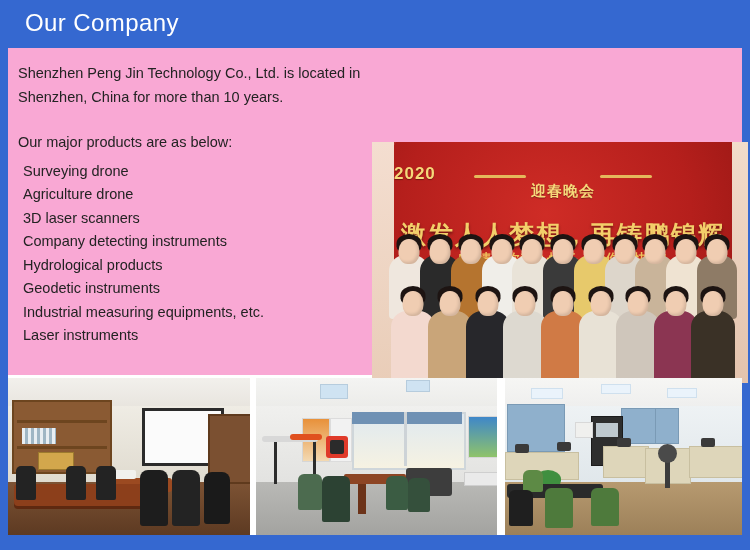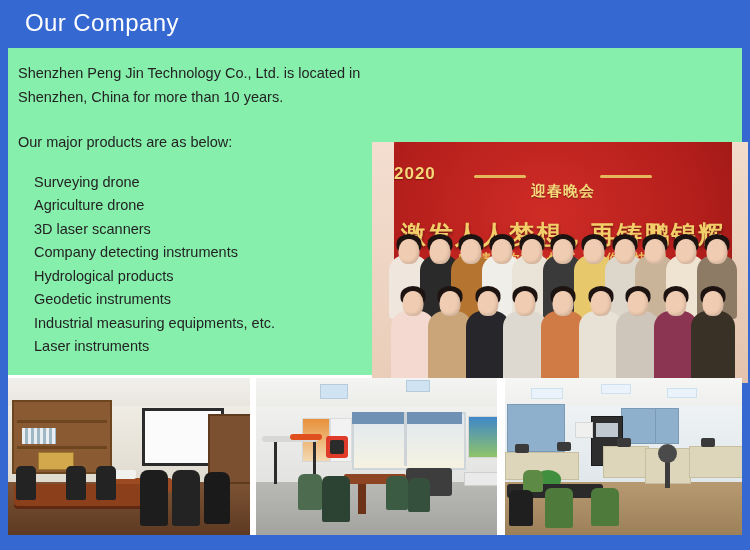--- a/index.html
+++ b/index.html
@@ -23,31 +23,31 @@
   }
 
   
   .frame-left{position:absolute;left:0;top:48px;width:8px;height:487px;background:#3568d0;}
   .frame-right{position:absolute;left:742px;top:48px;width:8px;height:487px;background:#3568d0;}
   .frame-bottom{position:absolute;left:0;top:535px;width:750px;height:15px;background:#3568d0;}
 
   
   .card{
     position:absolute;left:8px;top:48px;width:734px;height:327px;
-    background:#86efac;
+    background:#f9a8d4;
   }
 
   
   .text-col{
     position:absolute;left:10px;top:14px;width:350px;
     font-size:14.5px;color:#232323;line-height:23.5px;
   }
   .intro{margin:0 0 0 0;}
   .gap{height:22px;}
-  .list{margin:16px;padding:0;list-style:none;}
+  .list{margin:5px;padding:0;list-style:none;}
   .list li{white-space:nowrap;}
 
   
   .group-photo{
     position:absolute;left:364px;top:94px;width:376px;height:241px;
     overflow:hidden;background:#efe2d4;
   }
   .gp-wall-l{position:absolute;left:0;top:0;width:22px;height:241px;
     background:linear-gradient(180deg,#f4ded0,#e9cdb8);}
   .gp-wall-r{position:absolute;right:0;top:0;width:16px;height:241px;

